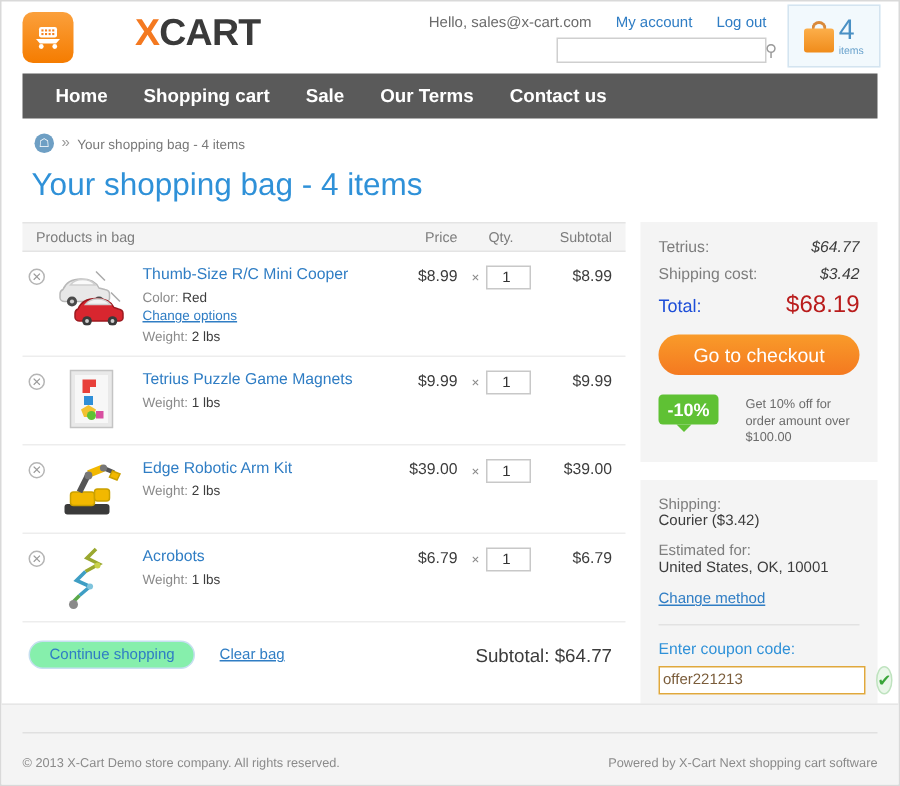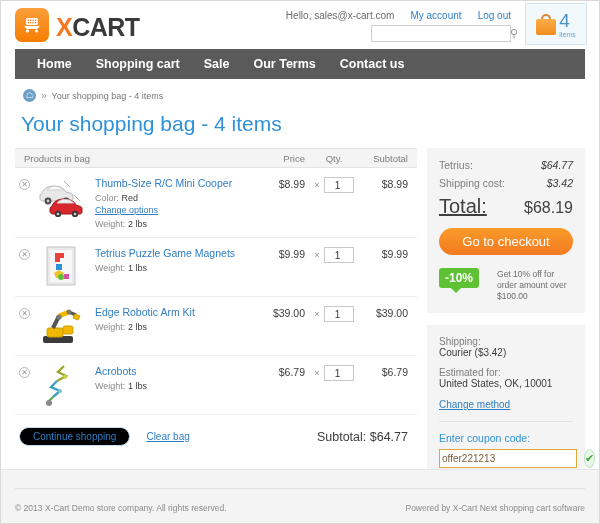--- a/index.html
+++ b/index.html
@@ -13,21 +13,21 @@
     overflow:hidden;
   }
   .page {
     position:relative;
     width:600px; height:524px;
     background:#ffffff;
     border:1px solid #d9d9d9;
   }
   
   .header { position:relative; height:48px; }
-  .logo { position:absolute; left:14px; top:7px; display:flex; align-items:flex-end; }
+  .logo { position:absolute; left:14px; top:7px; display:flex; align-items:flex-start;gap:34px; }
   .logo-mark {
     width:34px; height:34px; border-radius:7px;
     background:linear-gradient(#fba03c,#f57c00);
     display:flex; align-items:center; justify-content:center;
   }
   .logo-text { margin-left:7px; font-size:25px; font-weight:bold; letter-spacing:-0.5px; }
   .logo-x { color:#f47920; }
   .logo-cart { color:#3a3a3a; }
 
   .acct { position:absolute; right:88px; top:8px; text-align:right; white-space:nowrap; }
@@ -135,35 +135,35 @@
     width:30px; height:16px; border:1px solid #c8c8c8; background:#fff;
     text-align:center; font-size:10px; font-family:"Liberation Sans", sans-serif;
     color:#333; padding:0 2px 0 0; outline:none;
   }
   .cell-sub { width:54px; text-align:right; padding-right:9px; font-size:10.5px; padding-top:2px; }
 
   .cart-foot {
     display:flex; align-items:center; padding:12px 9px 0 4px;
   }
   .btn-continue {
-    background:#000000; border:1px solid #c6dff0; color:#2f7dc4;
+    background:#86efac; border:1px solid #c6dff0; color:#2f7dc4;
     border-radius:11px; height:19px; padding:0 13px; font-size:10px;
     line-height:17px; cursor:pointer; font-family:"Liberation Sans", sans-serif;
   }
   .clear-bag { color:#2f7dc4; font-size:10px; text-decoration:underline; margin-left:16px; }
   .foot-sub { margin-left:auto; font-size:12.5px; color:#3c3c3c; }
 
   
   .panel { background:#f4f4f4; padding:11px 12px; margin-bottom:12px; }
   .sum-line { display:flex; justify-content:space-between; font-size:10.5px; margin-bottom:6px; }
   .sum-label { color:#7d7d7d; }
   .sum-val { color:#3c3c3c;font-style:italic; }
   .total-line { display:flex; justify-content:space-between; align-items:baseline; margin:6px 0 10px; }
-  .total-lbl { font-size:20px; color:#404040;text-decoration:underline; }
-  .total-val { font-size:16px; color:#404040;margin-left:28px; }
+  .total-lbl { font-size:12px; color:#1d4ed8; }
+  .total-val { font-size:16px; color:#b91c1c;margin-left:28px; }
   .btn-checkout {
     display:block; width:100%; height:27px; border:0; border-radius:14px;
     background:linear-gradient(#f99b2a,#f47920); color:#fff;
     font-size:13px; cursor:pointer; font-family:"Liberation Sans", sans-serif;
   }
   .promo { display:flex; align-items:flex-start; margin-top:13px; gap:18px; }
   .promo-badge {
     position:relative; background:#5fc134; color:#fff;
     font-size:12px; font-weight:bold; border-radius:3px;
     padding:3px 6px; flex:none;

